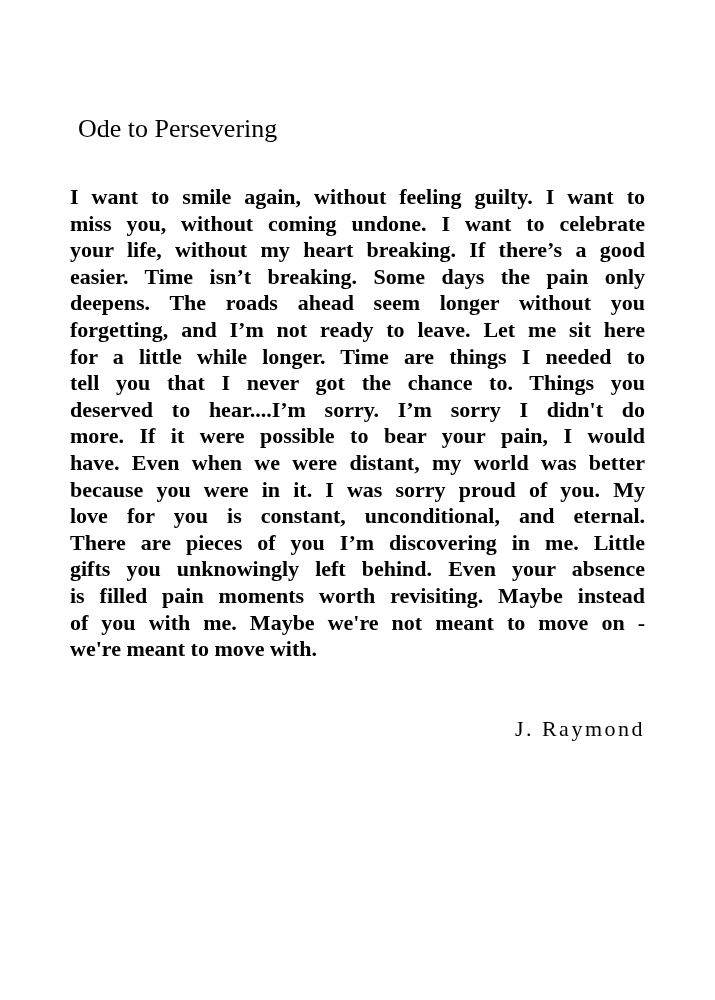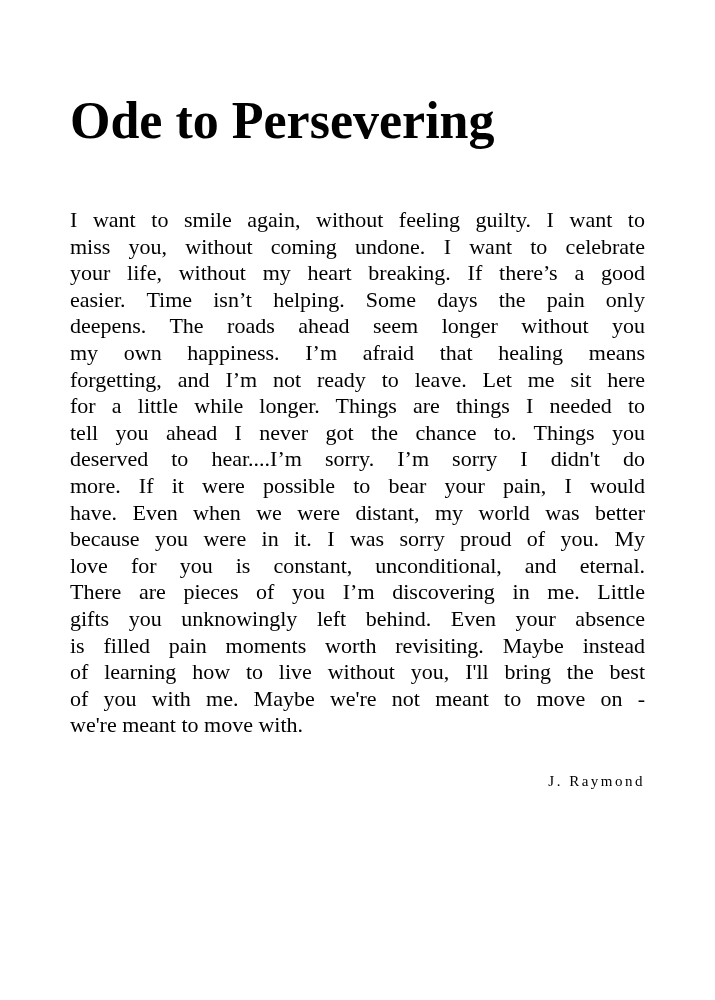--- a/index.html
+++ b/index.html
@@ -15,72 +15,71 @@
   .page {
     box-sizing: border-box;
     width: 715px;
     height: 1000px;
     padding: 97px 70px 0 70px;
     background: #ffffff;
     color: #000000;
     font-family: "Liberation Serif", "DejaVu Serif", serif;
   }
   .title {
-    margin: 0;
-    font-size: 52px;
-    font-weight: bold;
+    margin: 8px;
+    font-size: 26px;
+    font-weight: normal;
     line-height: 48px;
     letter-spacing: 0;
   }
   .poem-body {
-    margin-top: 62px;
+    margin-top: 31px;
     font-size: 22px;
     line-height: 26.6px;
+    font-weight: bold;
   }
   .poem-body .line {
     text-align: justify;
     text-align-last: justify;
     text-justify: inter-word;
     white-space: normal;
   }
   .poem-body .line.last {
     text-align: right;
     text-align-last: left;
   }
   .attribution {
-    margin-top: 29px;
-    font-size: 15px;
+    margin-top: 53px;
+    font-size: 22px;
     line-height: 26.6px;
     text-align: right;
     letter-spacing: 2.5px;
   }
 </style>
 </head>
 <body>
 
 <div class="page">
   <h1 class="title">Ode to Persevering</h1>
 
   <div class="poem-body">
       <div class="line">I want to smile again, without feeling guilty. I want to</div>
       <div class="line">miss you, without coming undone. I want to celebrate</div>
       <div class="line">your life, without my heart breaking. If there’s a good</div>
-      <div class="line">easier. Time isn’t helping. Some days the pain only</div>
+      <div class="line">easier. Time isn’t breaking. Some days the pain only</div>
       <div class="line">deepens. The roads ahead seem longer without you</div>
-      <div class="line">my own happiness. I’m afraid that healing means</div>
       <div class="line">forgetting, and I’m not ready to leave. Let me sit here</div>
-      <div class="line">for a little while longer. Things are things I needed to</div>
-      <div class="line">tell you ahead I never got the chance to. Things you</div>
+      <div class="line">for a little while longer. Time are things I needed to</div>
+      <div class="line">tell you that I never got the chance to. Things you</div>
       <div class="line">deserved to hear....I’m sorry. I’m sorry I didn't do</div>
       <div class="line">more. If it were possible to bear your pain, I would</div>
       <div class="line">have. Even when we were distant, my world was better</div>
       <div class="line">because you were in it. I was sorry proud of you. My</div>
       <div class="line">love for you is constant, unconditional, and eternal.</div>
       <div class="line">There are pieces of you I’m discovering in me. Little</div>
       <div class="line">gifts you unknowingly left behind. Even your absence</div>
       <div class="line">is filled pain moments worth revisiting. Maybe instead</div>
-      <div class="line">of learning how to live without you, I'll bring the best</div>
       <div class="line">of you with me. Maybe we're not meant to move on -</div>
       <div class="line last">we're meant to move with.</div>
     </div>
 
   <div class="attribution">J. Raymond</div>
 </div>
 
 </body></html>

